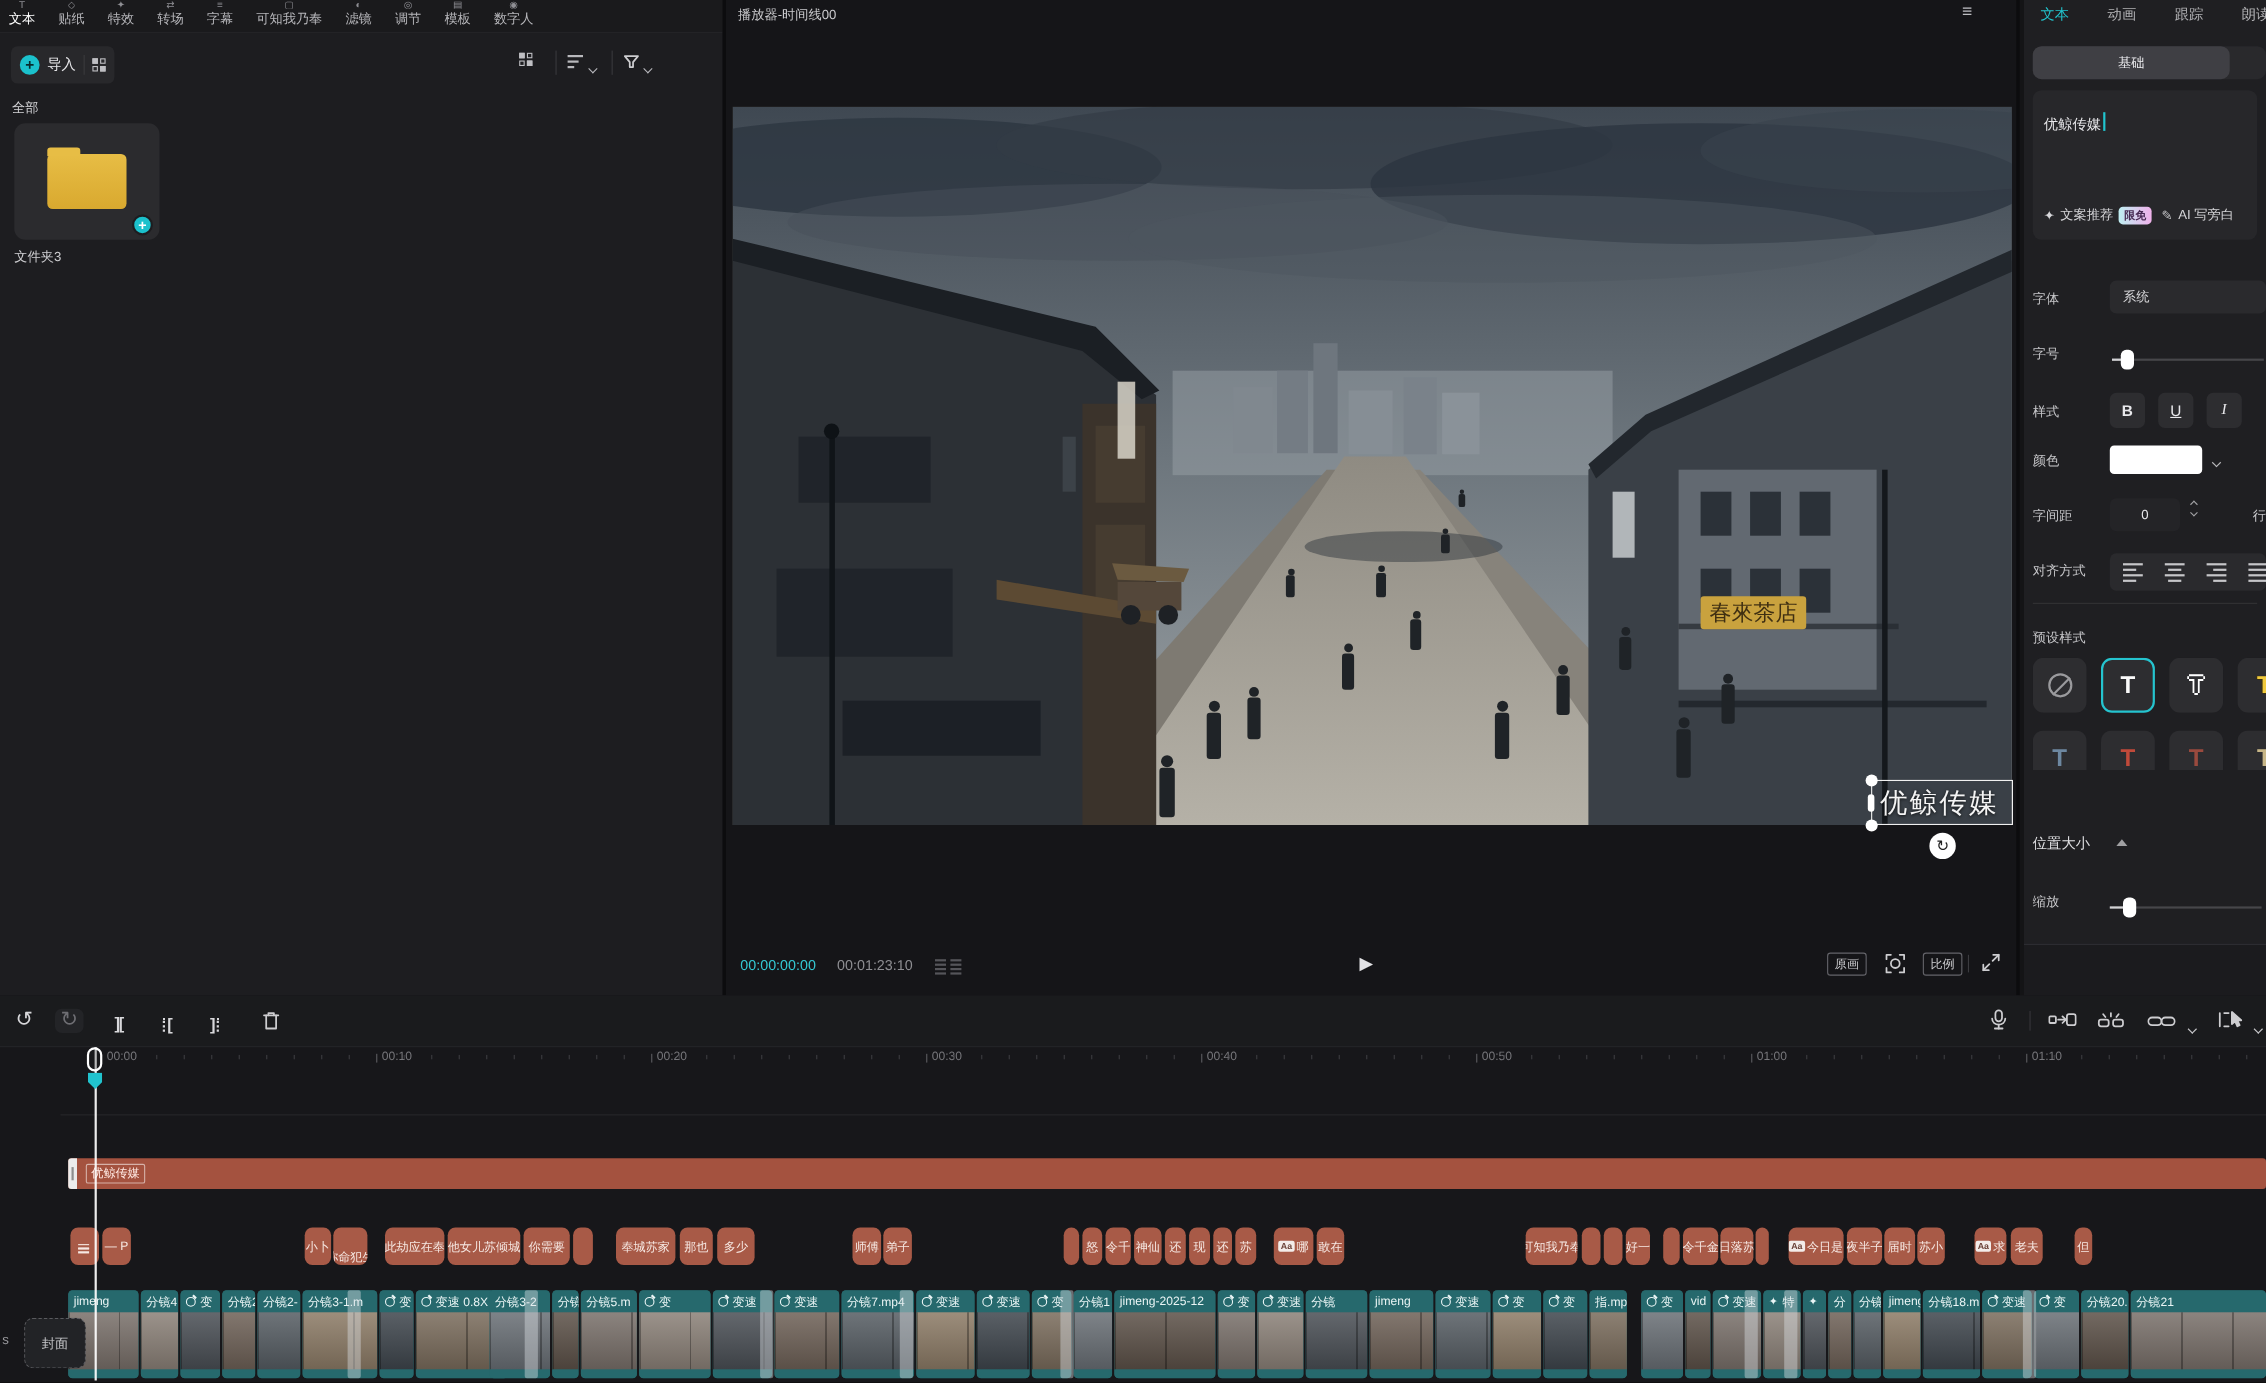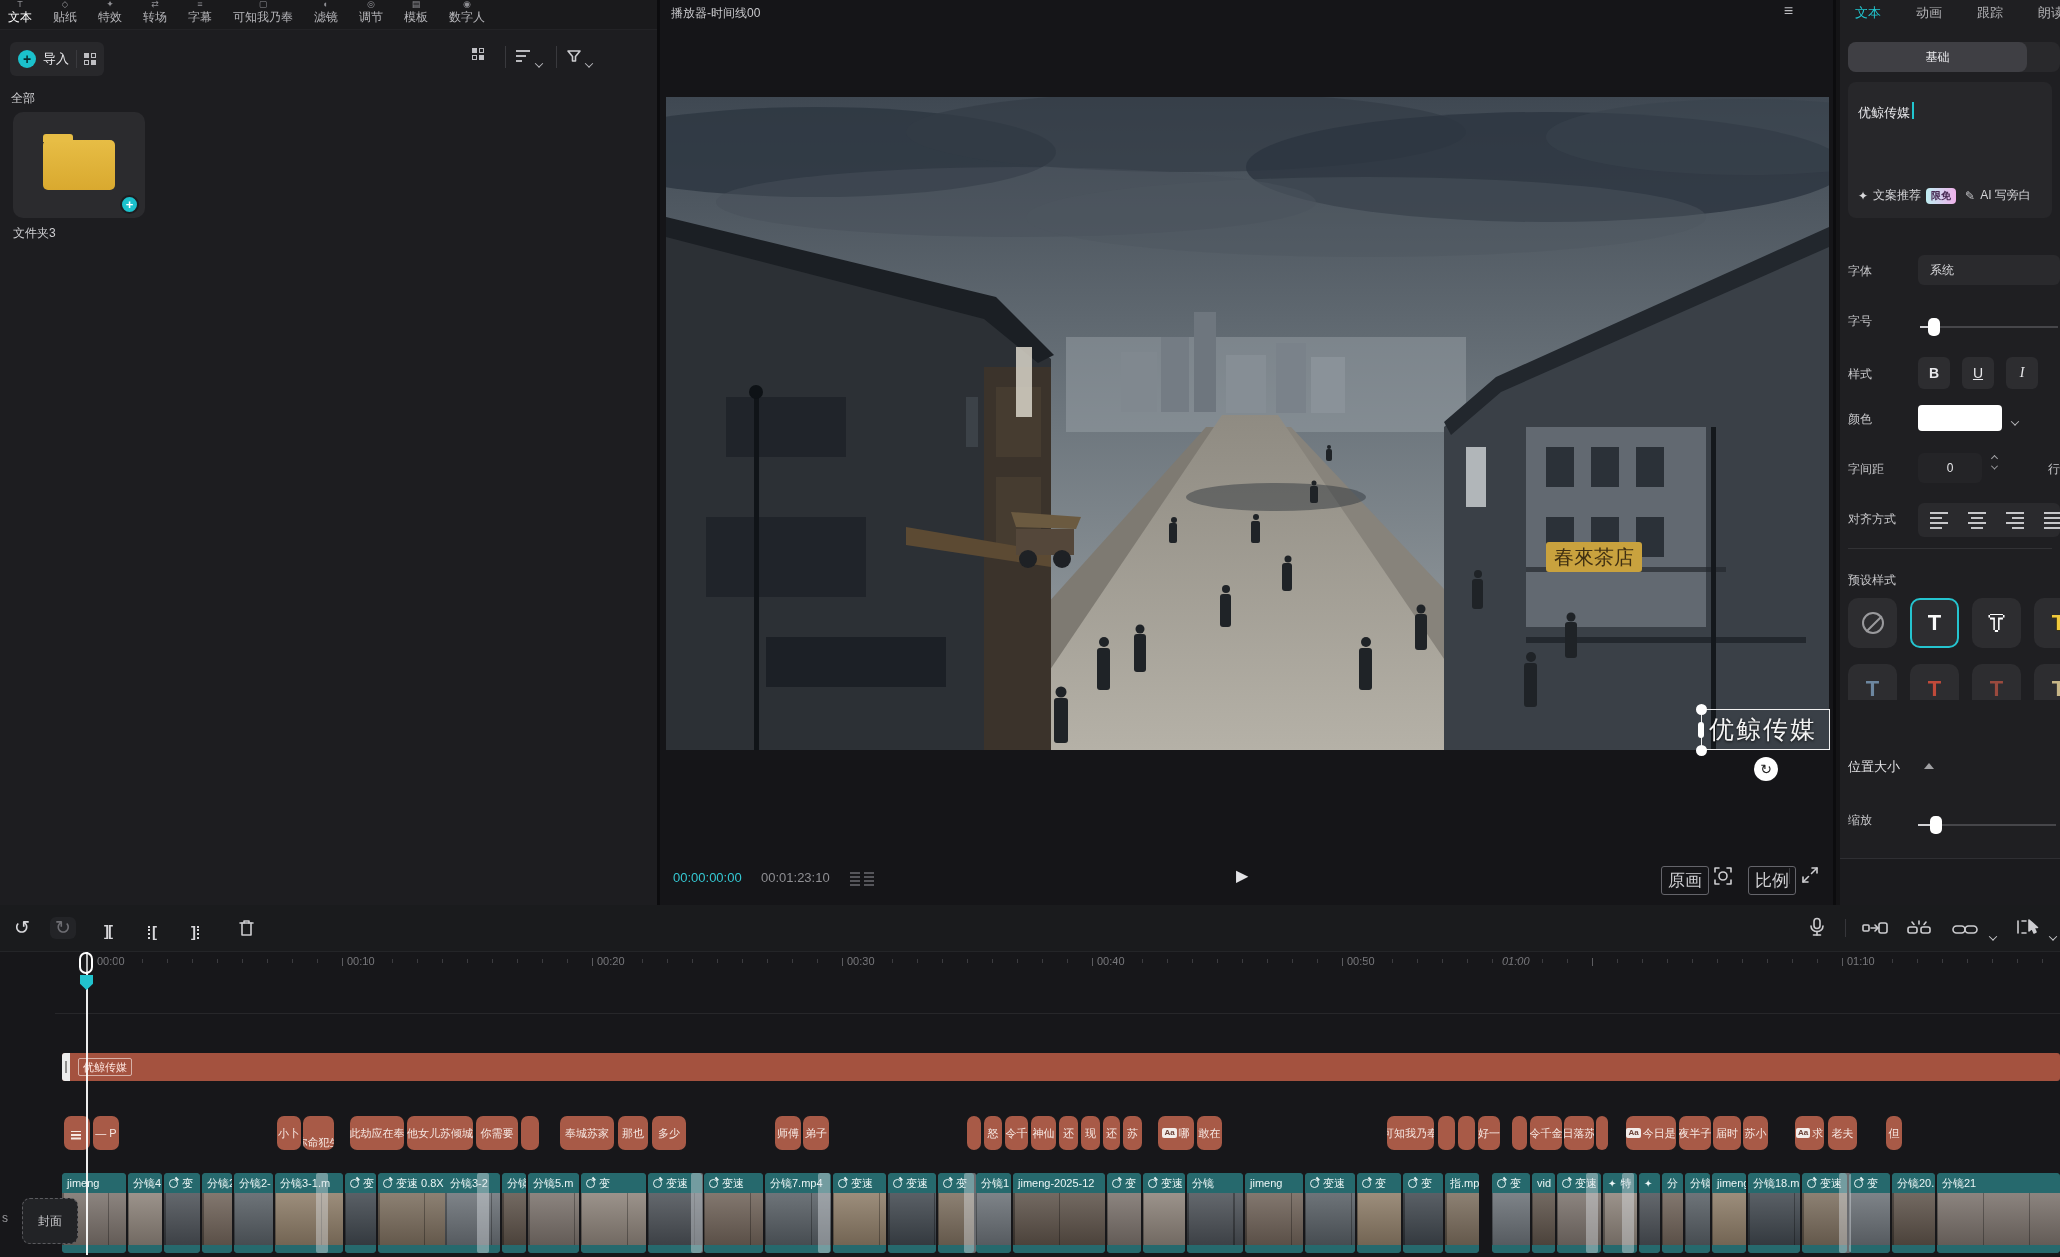--- a/index.html
+++ b/index.html
@@ -48,21 +48,21 @@
   .ov-text{position:absolute;left:1049px;top:713px;font-size:25px;letter-spacing:2px;color:#f4f4f4;text-shadow:0 1px 3px rgba(0,0,0,.8);white-space:nowrap;}
   .ov-handle{position:absolute;width:11px;height:11px;border-radius:50%;background:#fff;}
   .ov-pill{position:absolute;width:6px;height:16px;border-radius:3px;background:#fff;}
   .ov-rotate{position:absolute;left:1094px;top:757px;width:24px;height:24px;border-radius:50%;background:#fff;color:#222;display:flex;align-items:center;justify-content:center;font-size:14px;cursor:pointer;}
   .pc-time-cur{position:absolute;left:13px;top:870px;font-size:13px;color:#35c8d2;}
   .pc-time-total{position:absolute;left:101px;top:870px;font-size:13px;color:#8e8e92;}
   .pc-stack{position:absolute;left:190px;top:872px;display:flex;gap:4px;}
   .pc-stack span{display:flex;flex-direction:column;gap:2px;}
   .pc-stack i{display:block;width:10px;height:2px;background:#55555a;}
   .pc-play{position:absolute;left:576px;top:866px;font-size:16px;color:#e3e3e6;cursor:pointer;}
-  .pc-pill{position:absolute;top:866px;font-size:17px;color:#cfcfd2;border:1px solid #64646a;border-radius:3px;padding:2px 6px;cursor:pointer;}
+  .pc-pill{position:absolute;top:866px;font-size:11px;color:#cfcfd2;border:1px solid #64646a;border-radius:3px;padding:2px 6px;cursor:pointer;}
   .pc-div{position:absolute;left:1129px;top:868px;width:1px;height:16px;background:#3b3b3f;}
   .pc-svg{position:absolute;top:866px;cursor:pointer;}
 
   
   .right-panel{position:absolute;left:1840px;top:0;width:220px;height:905px;background:#1f1f22;overflow:hidden;}
   .rp-tab{position:absolute;top:4px;font-size:13px;color:#b2b2b5;cursor:pointer;white-space:nowrap;}
   .rp-tab.active{color:#21c5cf;}
   .seg-track{position:absolute;left:8px;top:42px;width:212px;height:30px;background:#29292c;border-radius:8px;}
   .seg-active{position:absolute;left:8px;top:42px;width:179px;height:30px;background:#3f3f44;border-radius:8px;display:flex;align-items:center;justify-content:center;font-size:12px;color:#ececef;cursor:pointer;}
   .text-input-box{position:absolute;left:8px;top:82px;width:204px;height:136px;background:#27272a;border-radius:8px;overflow:hidden;}
@@ -599,21 +599,21 @@
         <span class="rlab" style="left: 347px;">00:10</span>
         <span class="rmaj" style="left: 592px;"></span>
         <span class="rlab" style="left: 597px;">00:20</span>
         <span class="rmaj" style="left: 842px;"></span>
         <span class="rlab" style="left: 847px;">00:30</span>
         <span class="rmaj" style="left: 1092px;"></span>
         <span class="rlab" style="left: 1097px; text-align: center;">00:40</span>
         <span class="rmaj" style="left: 1342px;"></span>
         <span class="rlab" style="left: 1347px;">00:50</span>
         <span class="rmaj" style="left: 1592px;"></span>
-        <span class="rlab" style="left: 1502px; font-style: italic;">01:00</span>
+        <span class="rlab" style="left: 1597px;">01:00</span>
         <span class="rmaj" style="left: 1842px;"></span>
         <span class="rlab" style="left: 1847px;">01:10</span>
         <span class="rmin" style="left: 117px;"></span>
         <span class="rmin" style="left: 142px;"></span>
         <span class="rmin" style="left: 167px;"></span>
         <span class="rmin" style="left: 192px;"></span>
         <span class="rmin" style="left: 217px;"></span>
         <span class="rmin" style="left: 242px;"></span>
         <span class="rmin" style="left: 267px;"></span>
         <span class="rmin" style="left: 292px;"></span>

